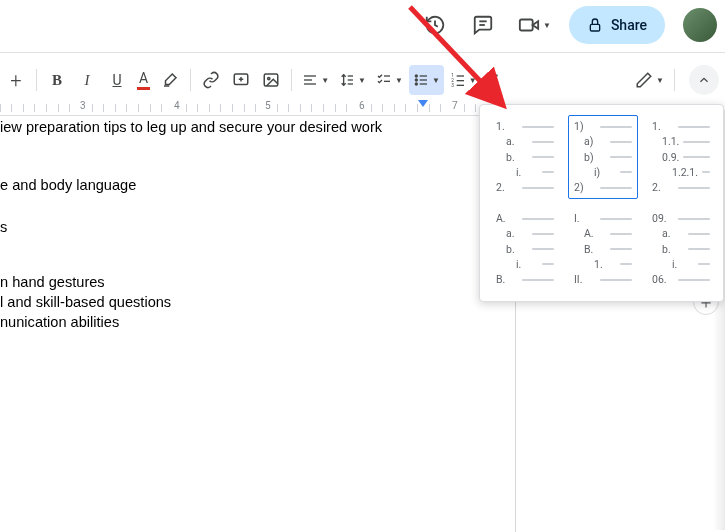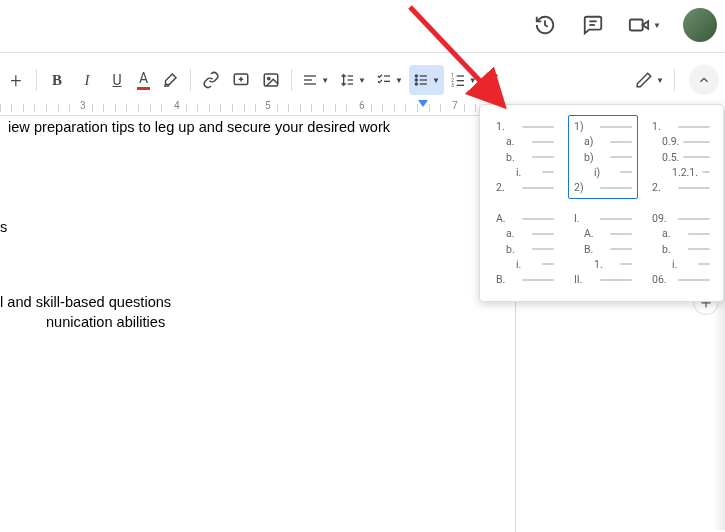--- a/index.html
+++ b/index.html
@@ -74,20 +74,27 @@
         <line x1="8" y1="8" x2="16" y2="8"></line>
         <line x1="8" y1="12" x2="14" y2="12"></line>
       </svg>
   </div>
   <div class="meet">
     <svg width="22" height="22" viewBox="0 0 24 24" fill="none" stroke="#444746" stroke-width="2">
         <rect x="2" y="6" width="14" height="12" rx="2"></rect>
         <polygon points="22 8 16 12 22 16 22 8"></polygon>
       </svg>
     <span class="dropdown-arrow">▼</span>
+  </div>
+  <div class="share-btn">
+    <svg width="16" height="16" viewBox="0 0 24 24" fill="none" stroke="#001d35" stroke-width="2">
+        <rect x="5" y="11" width="14" height="10" rx="2"></rect>
+        <path d="M8 11V7a4 4 0 0 1 8 0v4"></path>
+      </svg>
+    <span>Share</span>
   </div>
   <div class="avatar"></div>
 </div>
 
 <hr class="sep">
 
 <div class="toolbar">
   <div class="tb allab" style="font-size:20px;font-weight:300;">+</div>
   <div class="tb-sep"></div>
   <div class="tb">
@@ -243,24 +250,26 @@
     <div class="tickline" style="left: 498.4px;"></div>
     <div class="tickline" style="left: 510px;"></div>
     <div class="tickline" style="left: 521.6px;"></div>
     <div class="tickline" style="left: 533.2px;"></div>
   </div>
 <div class="ruler-marker" style="left:418px;">
     <div class="down-tri"></div>
   </div>
 
 <div class="page" id="page">
-    <p style="position: absolute; top: 0px; left: 0px; margin-left: 8px;">iew preparation tips to leg up and secure your desired work</p>
+    <p style="position: absolute; top: 0px; left: 0px;">iew preparation tips to leg up and secure your desired work</p>
+    <p style="position: absolute; top: 58px; left: 0px;">e and body language</p>
     <p style="position: absolute; top: 100px; left: 0px;">s</p>
+    <p style="position: absolute; top: 155px; left: 0px;">n hand gestures</p>
     <p style="position: absolute; top: 175px; left: 0px; text-align: right;">l and skill-based questions</p>
-    <p style="position: absolute; top: 195px; left: 16px; padding-left: 30px;">nunication abilities</p>
+    <p style="position: absolute; top: 195px; left: 0px;">nunication abilities</p>
   </div>
 <div class="page-right-edge"></div>
 
 <div class="gutter-plus">＋</div>
 <div class="gutter-shadow"></div>
 
 <div class="popover" id="popover">
     <div class="opt">
       <div class="row">
         <span class="lbl">1.</span>
@@ -304,25 +313,25 @@
         <span class="lbl">2)</span>
         <div class="line"></div>
       </div>
     </div>
     <div class="opt">
       <div class="row">
         <span class="lbl">1.</span>
         <div class="line"></div>
       </div>
       <div class="row ind1">
+        <span class="lbl tight">1.1.</span>
+        <div class="line"></div>
+      </div>
+      <div class="row ind1">
         <span class="lbl tight">0.9.</span>
-        <div class="line"></div>
-      </div>
-      <div class="row ind1">
-        <span class="lbl tight">0.5.</span>
         <div class="line"></div>
       </div>
       <div class="row ind2">
         <span class="lbl tight">1.2.1.</span>
         <div class="line"></div>
       </div>
       <div class="row">
         <span class="lbl">2.</span>
         <div class="line"></div>
       </div>

